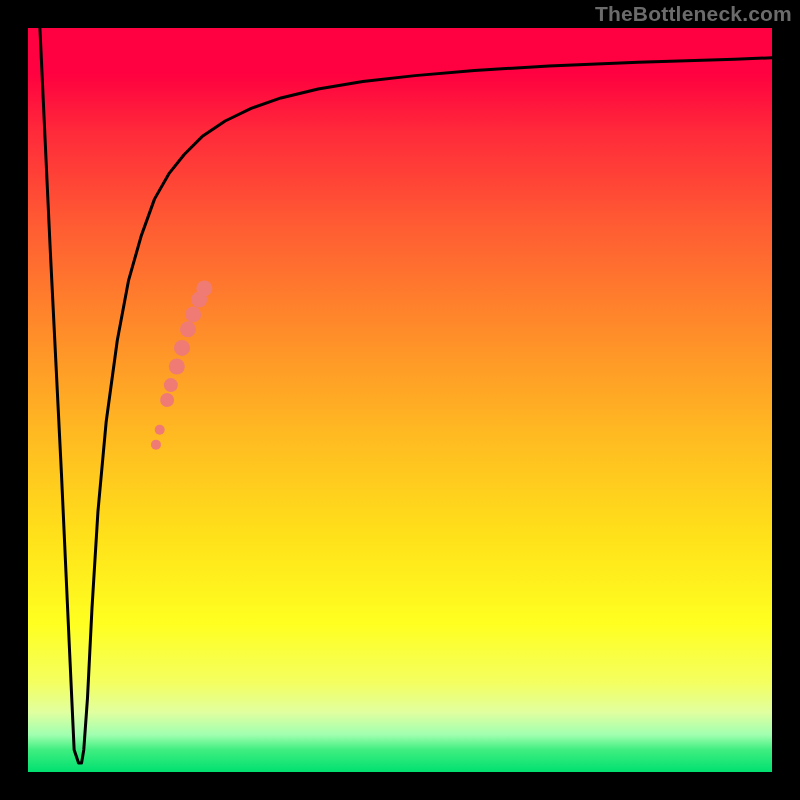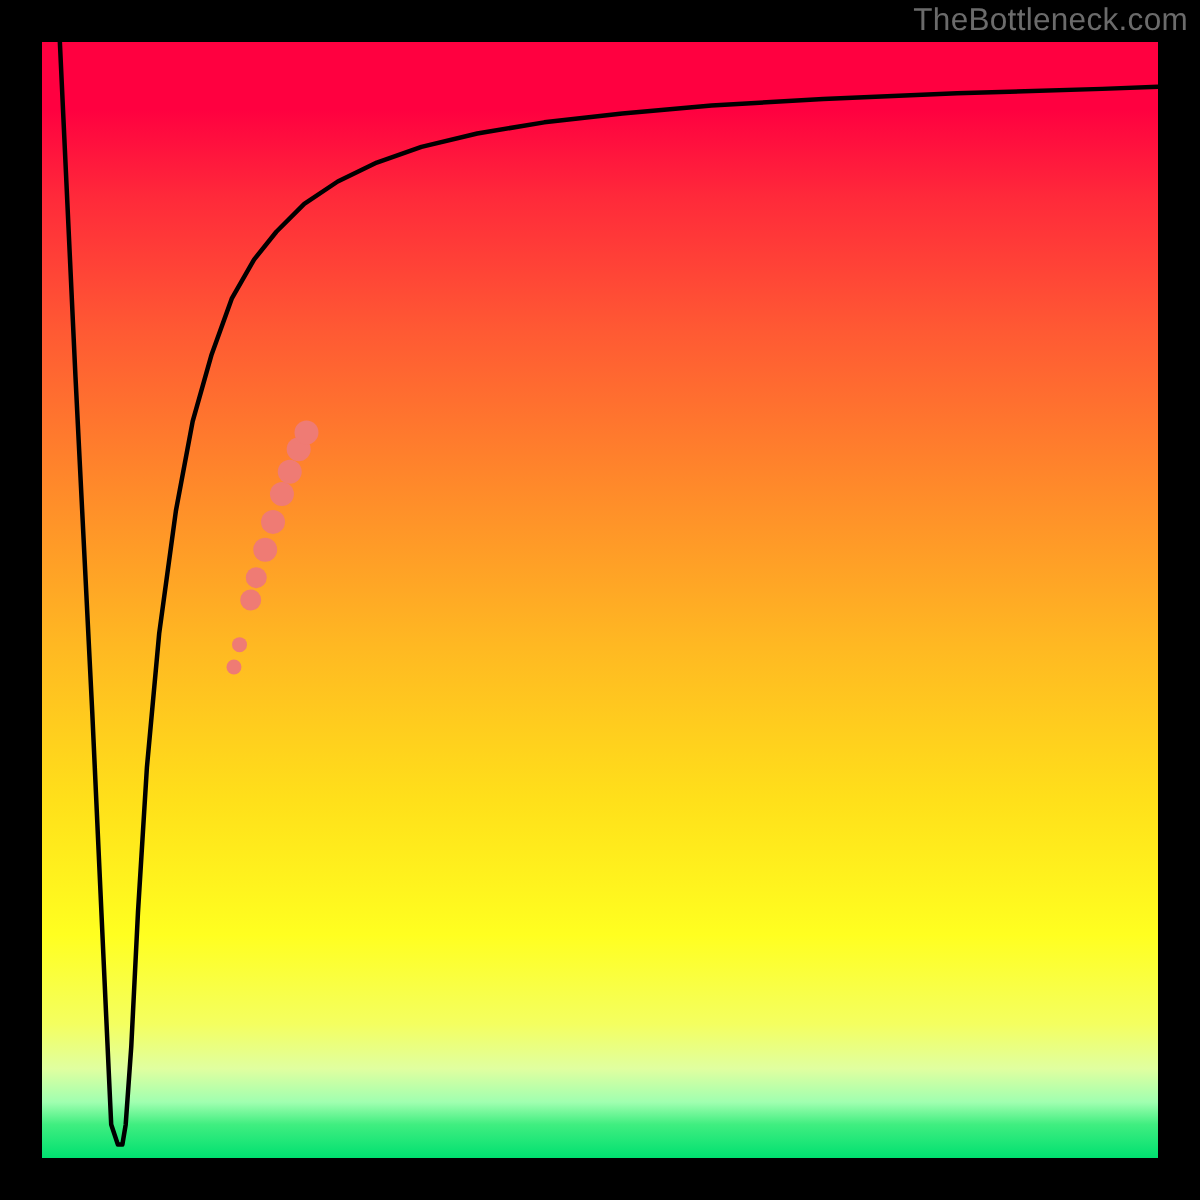--- a/index.html
+++ b/index.html
@@ -49,21 +49,21 @@
     inset: 0;
     width: 100%;
     height: 100%;
   }
   .watermark {
     position: absolute;
     top: 2px;
     right: 8px;
     color: #6b6b6b;
     font-size: 21px;
-    font-weight: 400;
+    font-weight: 700;
     letter-spacing: 0.2px;
     user-select: none;
   }
 </style>
 </head>
 <body>
 
 <div class="frame">
   <div class="watermark">TheBottleneck.com</div>
   <div class="plot">

